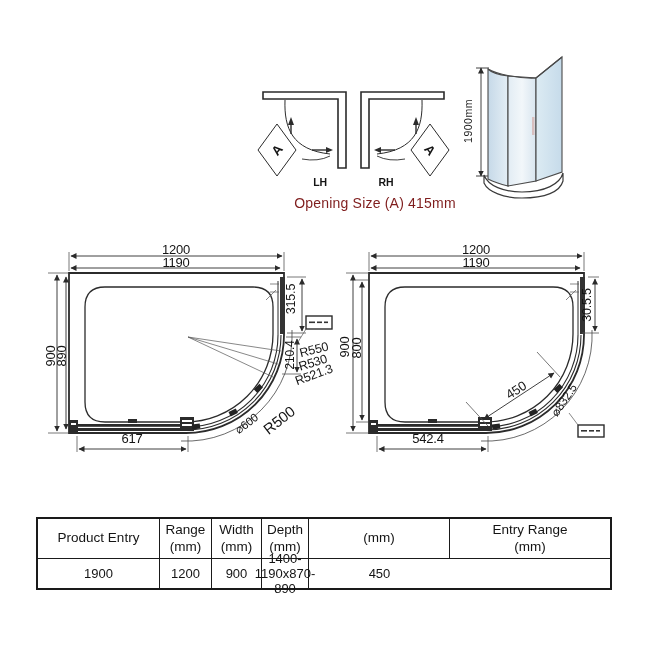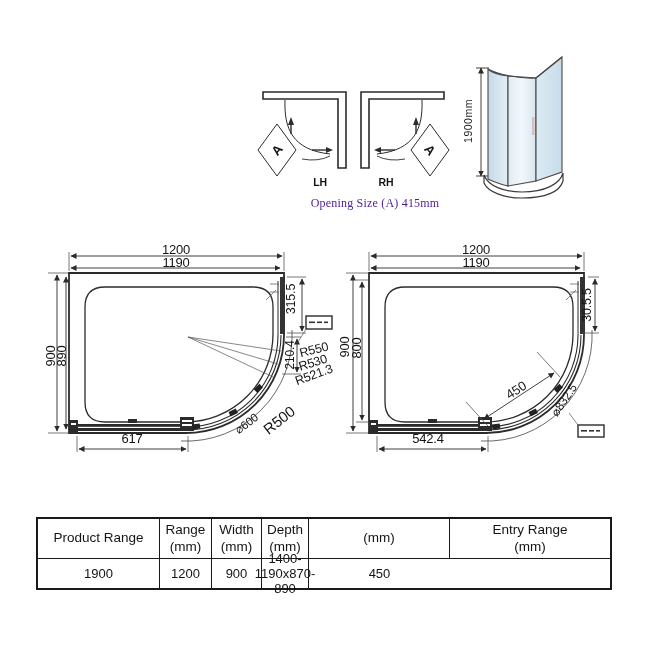--- a/index.html
+++ b/index.html
@@ -9,21 +9,21 @@
   }
   .lbl{
     position:absolute;transform:translate(-50%,-50%);
     white-space:nowrap;color:#141414;letter-spacing:-0.2px;line-height:1;
   }
   .dim{font-size:13px;}
   .dimv{font-size:13px;transform:translate(-50%,-50%) rotate(-90deg);}
   .side{font-size:12.5px;transform:translate(-50%,-50%) rotate(-90deg);}
   .r-lbl{font-size:12.5px;}
   .bold{font-weight:bold;}
-  .caption{font-size:12px;font-weight:500;letter-spacing:0.2px;color:#4c1d95;font-family:Liberation Serif, serif;}
+  .caption{font-size:14px;font-weight:500;letter-spacing:0.2px;color:#7f1d1d;}
   .small-bold{font-size:10.5px;font-weight:bold;}
   .h1900{font-size:10.5px;transform:translate(-50%,-50%) rotate(-90deg);letter-spacing:0.5px;color:#222;}
   
   #spec-table{
     position:absolute;left:36px;top:517px;width:576px;height:73px;
     border:2px solid #1a1a1a;box-sizing:border-box;
     display:grid;grid-template-columns:122px 52px 50px 47px 141px 160px;
     grid-template-rows:40px 29px;
   }
   .cell{
@@ -232,21 +232,21 @@
   <div class="lbl dim" style="left:476px;top:262px;">1190</div>
   <div class="lbl dimv" style="left:344px;top:347px;">900</div>
   <div class="lbl dimv" style="left:356px;top:348px;">800</div>
   <div class="lbl side" style="left:587px;top:305px;">30.5.5</div>
   <div class="lbl dim" style="left:516px;top:390px;transform:translate(-50%,-50%) rotate(-33deg);">450</div>
   <div class="lbl" style="left:564px;top:400px;font-size:12px;transform:translate(-50%,-50%) rotate(-56deg);">⌀832.5</div>
   <div class="lbl dim" style="left:428px;top:438px;">542.4</div>
 
   <div id="spec-table">
     <div class="cell head">
-      <span>Product Range</span>
+      <span>Product Entry</span>
         <span></span>
     </div>
     <div class="cell head">
       <span>Range</span>
         <span>(mm)</span>
     </div>
     <div class="cell head">
       <span>Width</span>
         <span>(mm)</span>
     </div>

